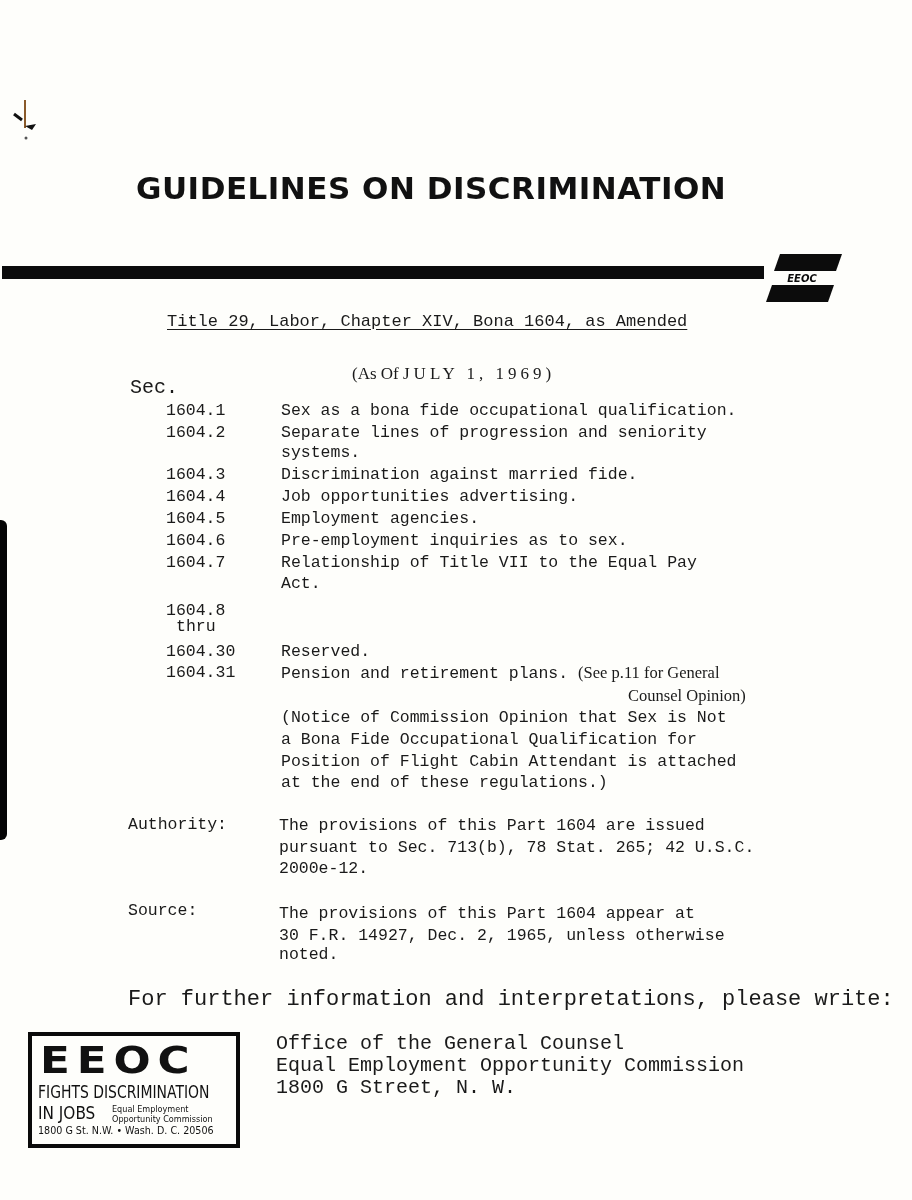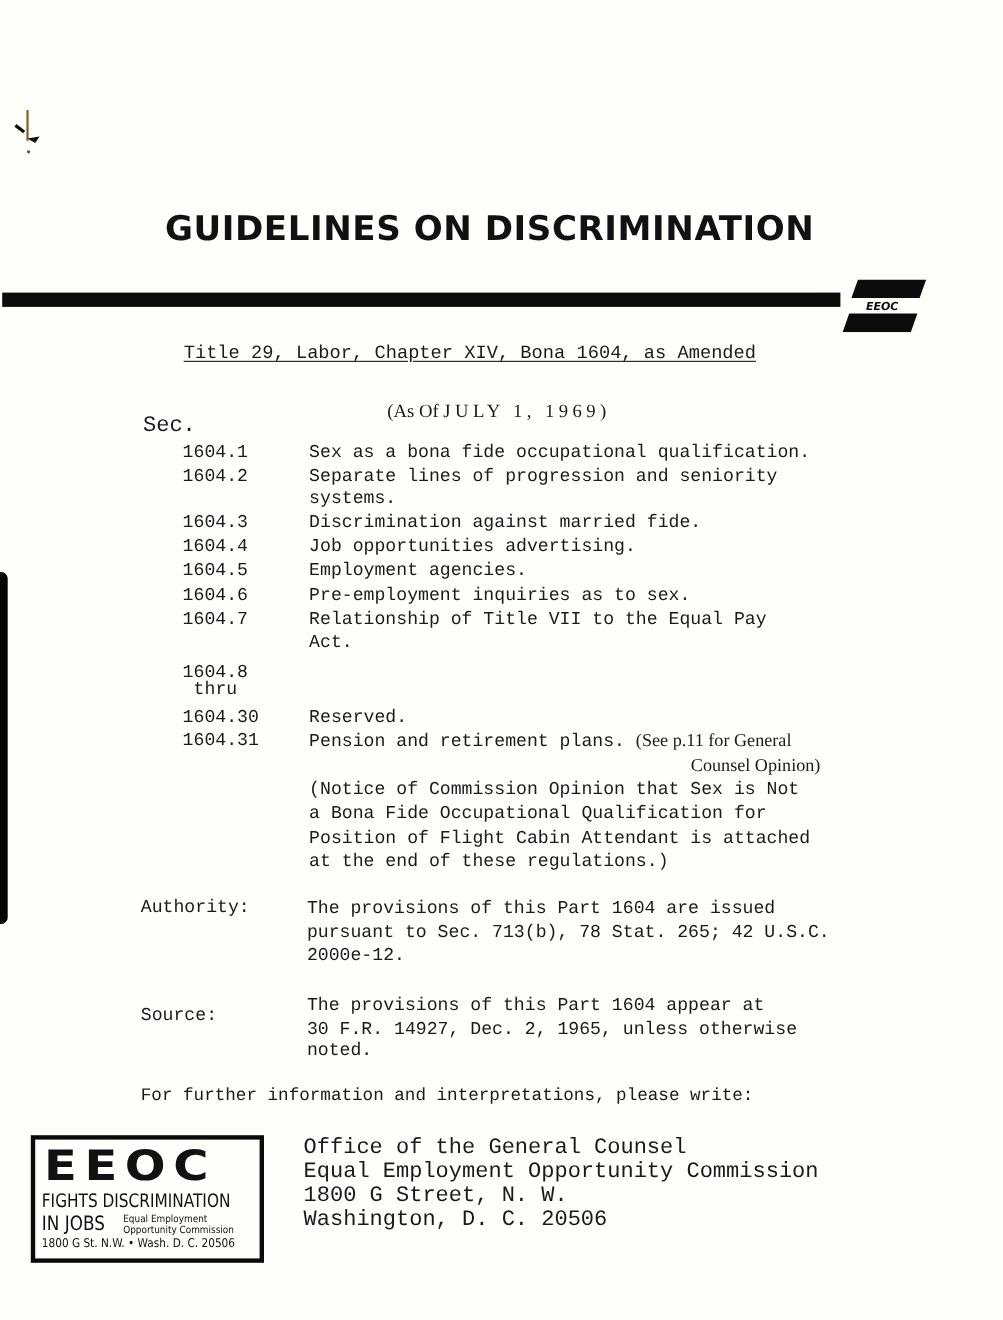--- a/index.html
+++ b/index.html
@@ -8,23 +8,23 @@
     background: #fefefb; color: #1a1a1a;
     font-family: "Liberation Mono", "DejaVu Sans Mono", monospace;
   }
   .abs { position: absolute; }
   .left-edge-bar {
     left: 0; top: 520px; width: 7px; height: 320px;
     background: #050505; border-radius: 0 6px 6px 0;
   }
   .corner-mark { left: 10px; top: 96px; width: 30px; height: 50px; }
   .title {
-    left: 150px; top: 168px;
+    left: 136px; top: 168px;
     font-family: "DejaVu Sans", sans-serif; font-weight: bold;
-    font-size: 31px; line-height: 40px; letter-spacing: 0.5px; color: #111; margin-top: 20px;
+    font-size: 31px; line-height: 40px; letter-spacing: 0.5px; color: #111;
   }
   .title div { white-space: nowrap; }
   .rule {
     left: 2px; top: 266px; width: 762px; height: 13px; background: #0c0c0c;
   }
   .eeoc-logo { left: 762px; top: 254px; width: 82px; height: 48px; }
   .subtitle {
     left: 167px; top: 312px; font-size: 17px; text-decoration: underline;
     white-space: nowrap; text-underline-offset: 3px;
   }
@@ -34,21 +34,21 @@
   }
   .asof .spaced { letter-spacing: 4px; }
   .sec-label { left: 130px; top: 376px; font-size: 20px; }
   .sec-list { left: 0; top: 400px; width: 912px; }
   .row { position: absolute; font-size: 16.5px; line-height: 22px; }
   .num { position: absolute; left: 166px; white-space: nowrap; }
   .desc { position: absolute; left: 281px; white-space: nowrap; }
   .serif-note { font-family: "Liberation Serif", serif; font-size: 16.5px; }
   .labelcol { position: absolute; left: 128px; font-size: 16.5px; }
   .textcol { position: absolute; left: 279px; font-size: 16.5px; line-height: 22px; white-space: nowrap; }
-  .further { left: 128px; top: 987px; font-size: 16px; white-space: nowrap; }
+  .further { left: 128px; top: 987px; font-size: 22px; white-space: nowrap; }
   .badge {
     left: 28px; top: 1032px; width: 204px; height: 108px;
     border: 4px solid #0a0a0a; background: #fefefb;
     font-family: "DejaVu Sans", sans-serif; color: #111;
   }
   .badge .b-eeoc {
     position: absolute; left: 8px; top: 2px; font-size: 38px; font-weight: bold;
     letter-spacing: 6px; font-family: "DejaVu Sans", sans-serif;
     transform: scaleX(1.15); transform-origin: left top;
   }
@@ -170,21 +170,21 @@
 </div>
 
 <div class="abs" style="left:0; top:815px; width:912px;">
   <div class="labelcol" style="top:0">Authority:</div>
   <div class="textcol" style="top:0">The provisions of this Part 1604 are issued</div>
   <div class="textcol" style="top:22px">pursuant to Sec. 713(b), 78 Stat. 265; 42 U.S.C.</div>
   <div class="textcol" style="top:43px">2000e-12.</div>
 </div>
 
 <div class="abs" style="left:0; top:901px; width:912px;">
-  <div class="labelcol" style="top:12px">Source:</div>
+  <div class="labelcol" style="top:0">Source:</div>
   <div class="textcol" style="top:2px">The provisions of this Part 1604 appear at</div>
   <div class="textcol" style="top:24px">30 F.R. 14927, Dec. 2, 1965, unless otherwise</div>
   <div class="textcol" style="top:43px">noted.</div>
 </div>
 
 <div class="abs further">For further information and interpretations, please write:</div>
 
 <div class="abs badge">
   <div class="b-eeoc">EEOC</div>
   <div class="b-fights">FIGHTS DISCRIMINATION</div>
@@ -193,14 +193,13 @@
     <div>Equal Employment</div>
     <div>Opportunity Commission</div>
   </div>
   <div class="b-address">1800 G St. N.W. • Wash. D. C. 20506</div>
 </div>
 
 <div class="abs address-block">
   <div>Office of the General Counsel</div>
   <div>Equal Employment Opportunity Commission</div>
   <div>1800 G Street, N. W.</div>
-  <div>Washington, D. C.  20506</div>
 </div>
 
 </body></html>

